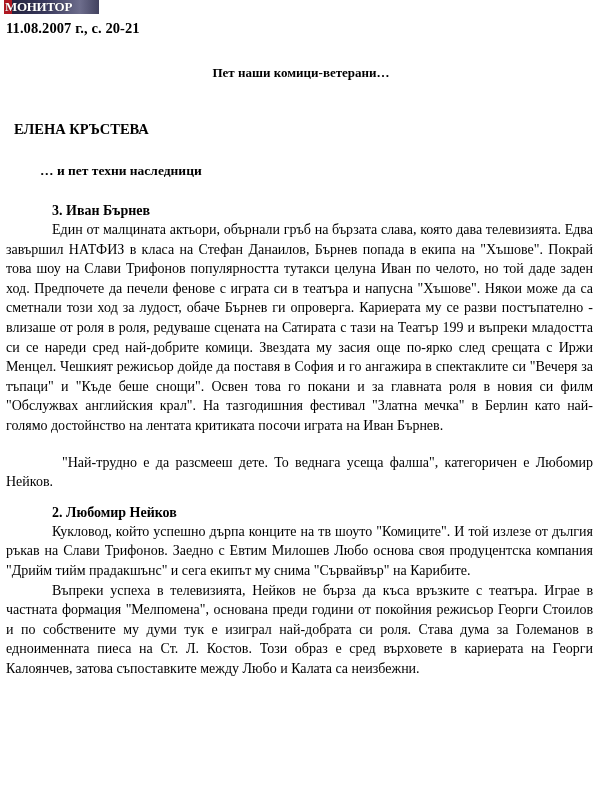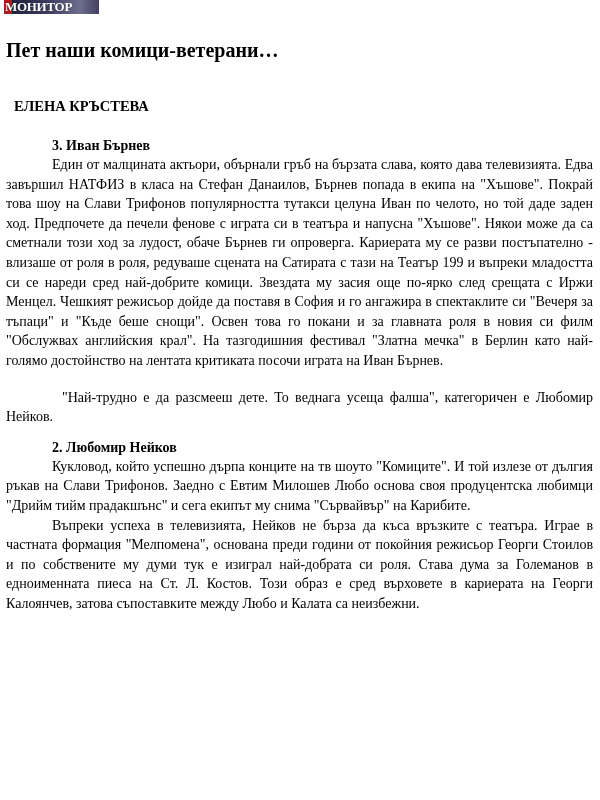--- a/index.html
+++ b/index.html
@@ -58,23 +58,24 @@
     font-size: 14.5px;
     line-height: 18px;
     margin: 5px 0 0 2px;
     letter-spacing: 0.1px;
   }
 
   
   .headline {
     font-family: "Liberation Serif","DejaVu Serif",serif;
     font-weight: bold;
-    font-size: 20px;
+    font-size: 13px;
     line-height: 18px;
     margin: 27px 0 0 2px;
+    text-align: center;
   }
   .subhead {
     font-family: "Liberation Serif","DejaVu Serif",serif;
     font-weight: bold;
     font-style: italic;
     font-size: 15px;
     line-height: 23px;
     margin: 20px 2px 0 2px;
     text-align: justify;
     text-align-last: left;
@@ -130,28 +131,30 @@
 </head>
 <body>
 
 <div class="page">
 
   <div class="masthead">
     <div class="redbar"></div>
     <div class="logotext">МОНИТОР</div>
   </div>
 
+  <div class="dateline">11.08.2007 г., с. 20-21</div>
 
   <div class="headline">Пет наши комици-ветерани…</div>
 
 
   <div class="author">ЕЛЕНА КРЪСТЕВА</div>
 
+  <div class="kicker">… и пет техни наследници</div>
 
   <div class="section-title">3. Иван Бърнев</div>
   <div class="body-par after-title">Един от малцината актьори, обърнали гръб на бързата слава, която дава телевизията. Едва завършил НАТФИЗ в класа на Стефан Данаилов, Бърнев попада в екипа на "Хъшове". Покрай това шоу на Слави Трифонов популярността тутакси целуна Иван по челото, но той даде заден ход. Предпочете да печели фенове с играта си в театъра и напусна "Хъшове". Някои може да са сметнали този ход за лудост, обаче Бърнев ги опроверга. Кариерата му се разви постъпателно - влизаше от роля в роля, редуваше сцената на Сатирата с тази на Театър 199 и въпреки младостта си се нареди сред най-добрите комици. Звездата му засия още по-ярко след срещата с Иржи Менцел. Чешкият режисьор дойде да поставя в София и го ангажира в спектаклите си "Вечеря за тъпаци" и "Къде беше снощи". Освен това го покани и за главната роля в новия си филм "Обслужвах английския крал". На тазгодишния фестивал "Златна мечка" в Берлин като най-голямо достойнство на лентата критиката посочи играта на Иван Бърнев.</div>
   <div class="body-par quote">"Най-трудно е да разсмееш дете. То веднага усеща фалша", категоричен е Любомир Нейков.</div>
 
   <div class="section-title tight">2. Любомир Нейков</div>
-  <div class="body-par after-title">Кукловод, който успешно дърпа конците на тв шоуто "Комиците". И той излезе от дългия ръкав на Слави Трифонов. Заедно с Евтим Милошев Любо основа своя продуцентска любимци "Дрийм тийм прадакшънс" и сега екипът му снима "Сървайвър" на Карибите.</div>
+  <div class="body-par after-title">Кукловод, който успешно дърпа конците на тв шоуто "Комиците". И той излезе от дългия ръкав на Слави Трифонов. Заедно с Евтим Милошев Любо основа своя продуцентска компания "Дрийм тийм прадакшънс" и сега екипът му снима "Сървайвър" на Карибите.</div>
   <div class="body-par spaced">Въпреки успеха в телевизията, Нейков не бърза да къса връзките с театъра. Играе в частната формация "Мелпомена", основана преди години от покойния режисьор Георги Стоилов и по собствените му думи тук е изиграл най-добрата си роля. Става дума за Големанов в едноименната пиеса на Ст. Л. Костов. Този образ е сред върховете в кариерата на Георги Калоянчев, затова съпоставките между Любо и Калата са неизбежни.</div>
 
 </div>
 
 </body></html>

